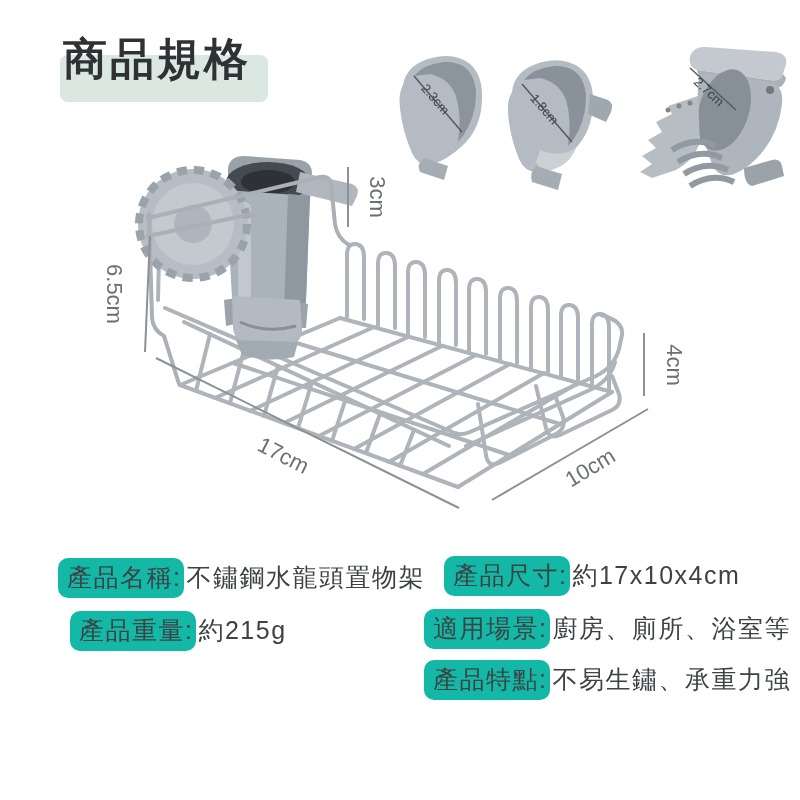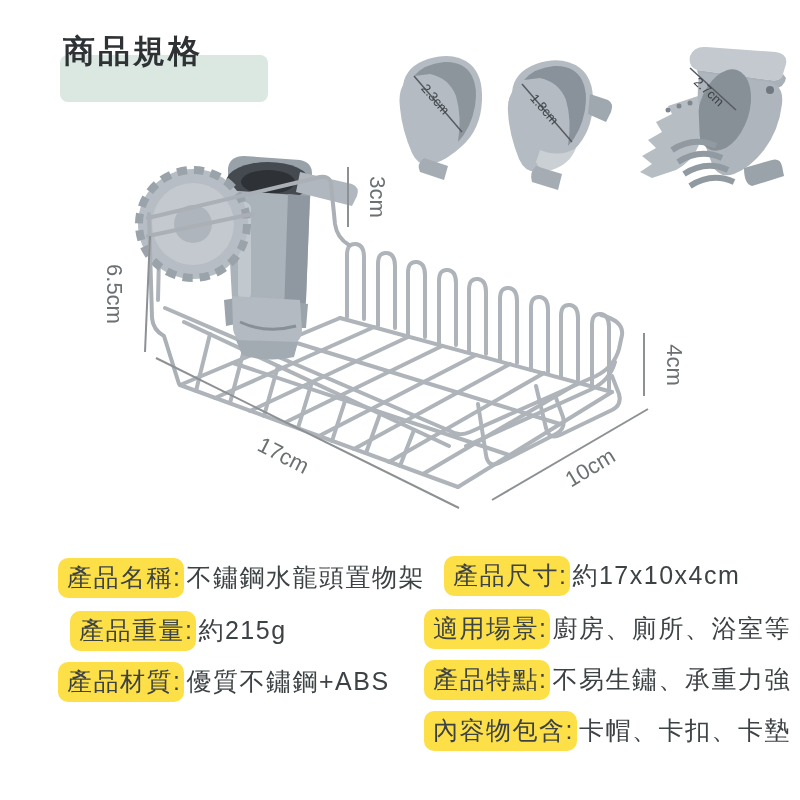--- a/index.html
+++ b/index.html
@@ -9,28 +9,28 @@
   }
   .canvas{position:absolute;inset:0;}
   svg.art{position:absolute;left:0;top:0;}
   svg text{font-family:"Liberation Sans","DejaVu Sans",sans-serif;}
   .title-hl{
     position:absolute;left:60px;top:55px;width:208px;height:47px;
     background:#dbe7e1;border-radius:8px;
   }
   h1.page-title{
     position:absolute;left:63px;top:30px;margin:0;
-    font-size:32px;font-weight:bold;letter-spacing:3px;color:#2e3235;text-align:right;
+    font-size:44px;font-weight:bold;letter-spacing:3px;color:#2e3235;text-align:right;
   }
   .spec-row{
     position:absolute;white-space:nowrap;font-size:25px;color:#3d4245;
     letter-spacing:1.5px;line-height:1;
   }
   .spec-pill{
-    display:inline-block;background:#fde047;border-radius:10px;
+    display:inline-block;background:#14b8a6;border-radius:10px;
     padding:7px 3px 8px 9px;
   }
   .spec-val{padding-left:2px;margin-top:47px;}
 </style>
 </head>
 <body>
 
 <div class="canvas">
 
 <svg class="art" width="800" height="800" viewBox="0 0 800 800">
@@ -163,30 +163,24 @@
 
   <div class="title-hl"></div>
   <h1 class="page-title">商品規格</h1>
 
   <div class="spec-row" style="left:58px;top:558px">
     <span class="spec-pill">產品名稱:</span><span class="spec-val">不鏽鋼水龍頭置物架</span>
   </div>
   <div class="spec-row" style="left:70px;top:611px">
     <span class="spec-pill">產品重量:</span><span class="spec-val">約215g</span>
   </div>
-  <div class="spec-row" style="left:58px;top:662px">
-    <span class="spec-pill">產品材質:</span><span class="spec-val">優質不鏽鋼+ABS</span>
-  </div>
 
   <div class="spec-row" style="left:444px;top:556px">
     <span class="spec-pill">產品尺寸:</span><span class="spec-val">約17x10x4cm</span>
   </div>
   <div class="spec-row" style="left:424px;top:609px">
     <span class="spec-pill">適用場景:</span><span class="spec-val">廚房、廁所、浴室等</span>
   </div>
   <div class="spec-row" style="left:424px;top:660px">
     <span class="spec-pill">產品特點:</span><span class="spec-val">不易生鏽、承重力強</span>
   </div>
-  <div class="spec-row" style="left:424px;top:711px">
-    <span class="spec-pill">內容物包含:</span><span class="spec-val">卡帽、卡扣、卡墊</span>
-  </div>
 
 </div>
 
 </body></html>

